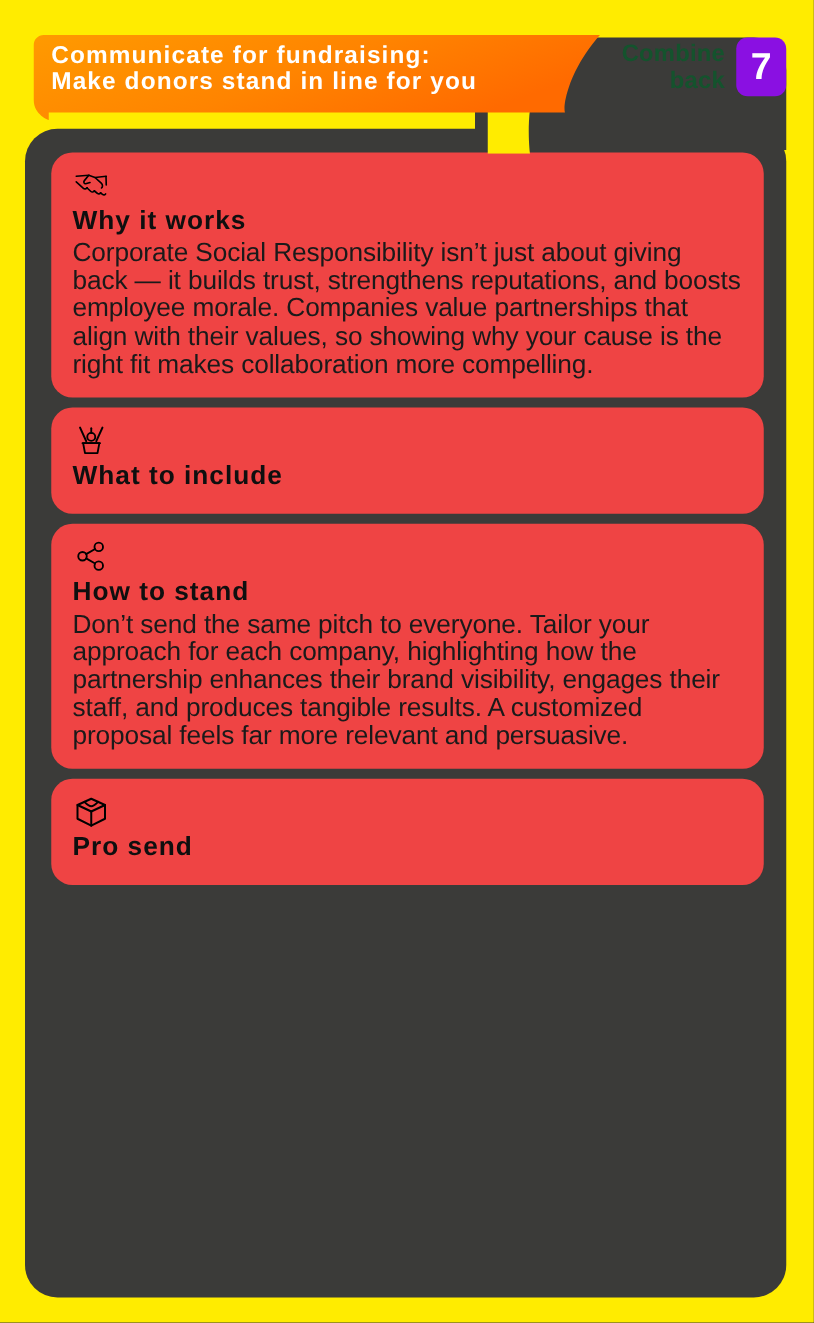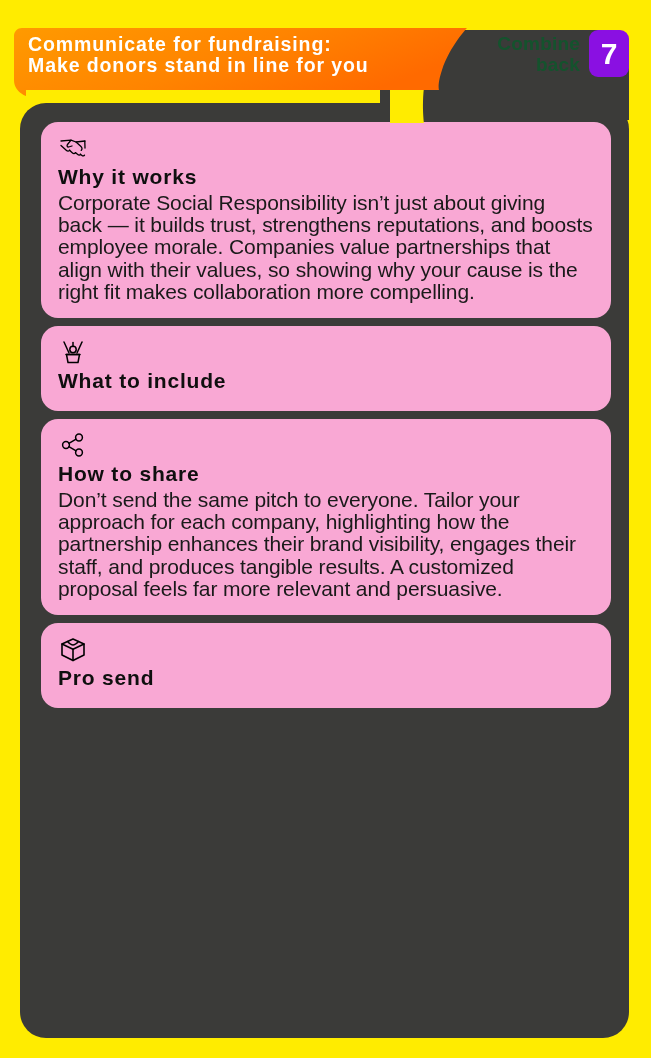--- a/index.html
+++ b/index.html
@@ -55,21 +55,21 @@
     left: 390px;
     top: 28px;
     width: 120px;
     height: 95px;
     z-index: 2;
     overflow: visible;
   }
 
   .banner-wrap {
     position: absolute;
-    left: 12px;
+    left: 25px;
     top: 28px;
     width: 470px;
     height: 70px;
     z-index: 3;
   }
 
   .banner-svg { display: block; }
 
   .banner-title {
     position: absolute;
@@ -122,21 +122,21 @@
   
   .cards {
     position: absolute;
     left: 41px;
     top: 122px;
     width: 570px;
     z-index: 4;
   }
 
   .card {
-    background: #f9a8d4;
+    background: #ef4444;
     border-radius: 17px;
     padding: 13px 17px 15px 17px;
     margin-bottom: 8px;
   }
 
   .card-icon {
     width: 30px;
     height: 28px;
     display: block;
     color: #000000;
@@ -237,21 +237,21 @@
   <div class="card">
     <span class="card-icon">
       <svg viewBox="0 0 30 28" fill="none" stroke="#000" stroke-width="1.5" stroke-linecap="round" stroke-linejoin="round">
         <circle cx="21" cy="5.5" r="3.4"></circle>
         <circle cx="8" cy="13" r="3.4"></circle>
         <circle cx="21" cy="20.5" r="3.4"></circle>
         <path d="M10.9 11.3 L18.1 7.2"></path>
         <path d="M10.9 14.7 L18.1 18.8"></path>
       </svg>
     </span>
-    <div class="card-title">How to share</div>
+    <div class="card-title">How to stand</div>
     <div class="card-body">Don’t send the same pitch to everyone. Tailor your approach for each company, highlighting how the partnership enhances their brand visibility, engages their staff, and produces tangible results. A customized proposal feels far more relevant and persuasive.</div>
   </div>
 
   <div class="card">
     <span class="card-icon">
       <svg viewBox="0 0 30 28" fill="none" stroke="#000" stroke-width="1.6" stroke-linecap="round" stroke-linejoin="round">
         <path d="M15 3 L26 8 L26 19 L15 24.5 L4 19 L4 8 Z"></path>
         <path d="M4 8 L15 13.2 L26 8"></path>
         <path d="M15 13.2 L15 24.5"></path>
         <path d="M9.5 5.5 C9.5 5.5 13 9 15 9 C17 9 20.5 5.5 20.5 5.5"></path>

